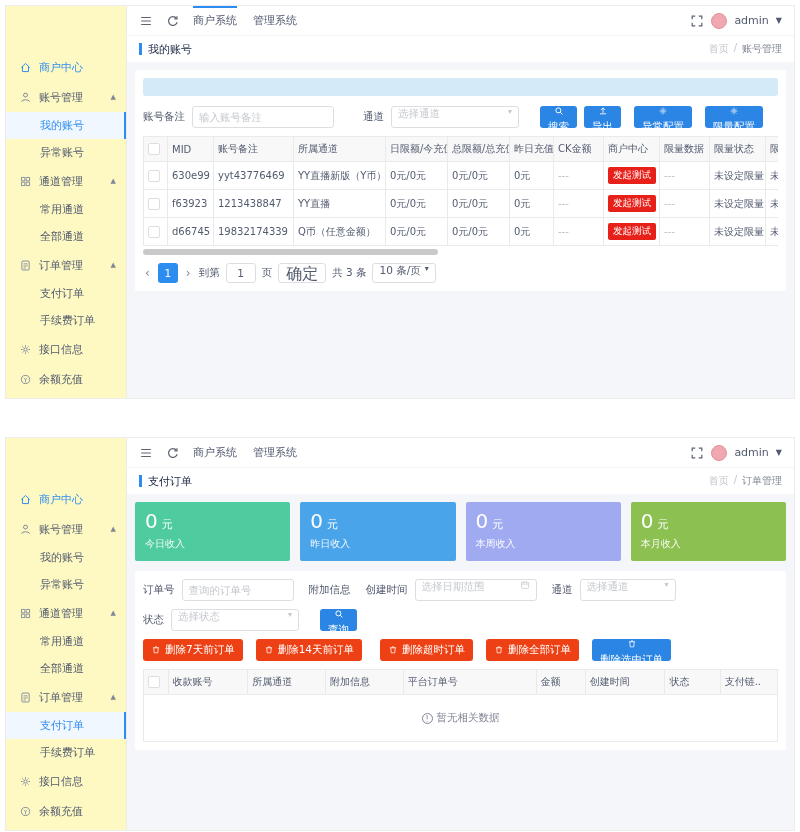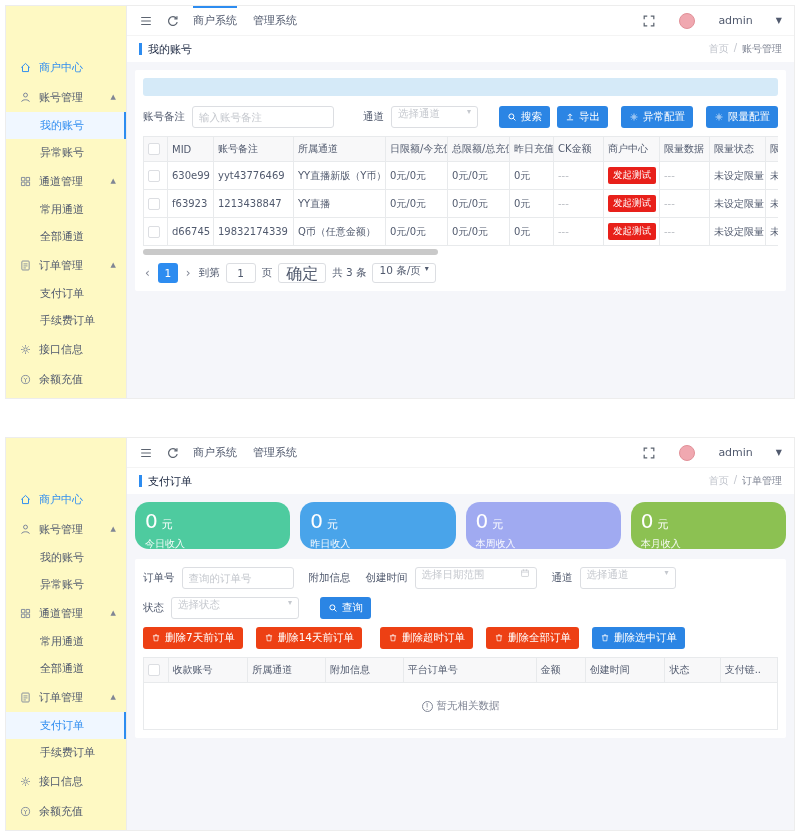--- a/index.html
+++ b/index.html
@@ -16,21 +16,21 @@
   .menu-arrow { margin-left:auto; font-size:7px; color:#808695; }
   .submenu-item { height:27px; line-height:27px; padding-left:34px; font-size:11px; color:#515a6e; cursor:pointer; white-space:nowrap; }
   .submenu-item.active { color:#2d8cf0; background:#f0f7ff; border-right:2px solid #2d8cf0; }
 
   
   .main { flex:1; display:flex; flex-direction:column; min-width:0; }
   .topbar { height:30px; display:flex; align-items:center; padding:0 12px; flex-shrink:0; border-bottom:1px solid #f4f4f4; }
   .tb-icon { width:14px; height:14px; margin-right:13px; cursor:pointer; flex-shrink:0; }
   .tab { font-size:11px; color:#515a6e; margin-right:16px; height:30px; line-height:30px; cursor:pointer; }
   .tab.active { border-top:2px solid #2d8cf0; line-height:26px; }
-  .topbar-right { margin-left:auto; display:flex; align-items:center; gap:23px; }
+  .topbar-right { margin-left:auto; display:flex; align-items:center; gap:7px; }
   .avatar { width:16px; height:16px; border-radius:50%; background:#f0a8b0; border:1px solid #e19098; }
   .admin-name { font-size:11px; color:#515a6e; }
   .caret-down { font-size:8px; color:#515a6e; }
 
   .titlebar { height:26px; display:flex; align-items:center; padding:0 12px; flex-shrink:0; }
   .title-accent { width:3px; height:12px; background:#2d8cf0; margin-right:6px; }
   .page-title { font-size:11px; color:#17233d; }
   .breadcrumb { margin-left:auto; font-size:10px; color:#c0c4cc; display:flex; gap:5px; }
   .breadcrumb .bc-current { color:#808695; }
 
@@ -41,21 +41,21 @@
 
   .filter-row { display:flex; align-items:center; gap:7px; font-size:10.5px; color:#515a6e; white-space:nowrap; margin-bottom:8px; }
   .f-label { flex-shrink:0; }
   .text-input { height:22px; border:1px solid #dcdee2; border-radius:3px; padding:0 6px; font-size:10.5px; color:#515a6e; font-family:inherit; }
   ::placeholder { color:#c5c8ce; }
   .select { height:22px; border:1px solid #dcdee2; border-radius:3px; display:flex; align-items:flex-start; padding:0 6px; background:#fff; cursor:pointer; }
   .select .ph { color:#c5c8ce; font-size:10.5px; flex:1; overflow:hidden; }
   .select .sarrow { color:#c5c8ce; font-size:8px; margin-left:4px; }
 
   .btn { height:22px; display:inline-flex; align-items:center; gap:4px; border:none; border-radius:3px; padding:0 8px; font-size:10.5px; color:#fff; cursor:pointer; font-family:inherit; white-space:nowrap; }
-  .btn-blue { background:#2b85e4; }
+  .btn-blue { background:#2b85e4;flex-direction:column; }
   .btn-red { background:#ed4014; }
   .btn svg { flex-shrink:0; }
 
   .tbl-clip { overflow:hidden; width:100%; }
   table { border-collapse:collapse; table-layout:fixed; }
   th,td { border:1px solid #e8eaec; font-size:10px; color:#515a6e; padding:5px 4px; text-align:left; white-space:nowrap; overflow:hidden; }
   th { background:#f8f8f9; font-weight:normal; color:#515a6e; }
   .checkbox { width:12px; height:12px; border:1px solid #dcdee2; border-radius:2px; background:#fff; cursor:pointer; }
   .dim { color:#bbbec4; }
   .badge { display:inline-block; background:#e8201a; color:#fff; font-size:9.5px; padding:2px 5px; border-radius:2px; cursor:pointer; }
@@ -63,21 +63,21 @@
   .hscroll { height:6px; background:#c9c9c9; border-radius:3px; width:295px; margin-top:3px; cursor:pointer; }
 
   .pagination { display:flex; align-items:center; gap:6px; margin-top:8px; font-size:10.5px; color:#515a6e; }
   .page-arrow { color:#808695; font-size:12px; cursor:pointer; padding:0 2px; }
   .page-num { width:20px; height:20px; background:#2d8cf0; color:#fff; text-align:center; line-height:20px; border-radius:3px; font-size:10.5px; cursor:pointer; }
   .goto-input { width:30px; height:20px; border:1px solid #dcdee2; border-radius:3px; text-align:center; font-size:10.5px; font-family:inherit; color:#515a6e; }
   .confirm-btn { height:20px; border:1px solid #dcdee2; background:#fff; border-radius:3px; font-size:16px; color:#515a6e; padding:0 7px; cursor:pointer; font-family:inherit; }
   .pp-select { height:20px; }
 
   .stats { display:flex; gap:10px; margin-bottom:10px; }
-  .stat { flex:1; border-radius:14px; color:#fff; padding:7px 10px; height:47px; }
+  .stat { flex:1; border-radius:2px; color:#fff; padding:7px 10px; height:59px; }
   .stat-value { font-size:20px; }
   .stat-unit { font-size:11px; margin-left:4px; }
   .stat-label { font-size:10px; opacity:.92; margin-top:4px; }
 
   .empty-cell { text-align:center; color:#808695; padding:16px 0 !important; font-size:10.5px; }
   .info-icon { display:inline-block; width:11px; height:11px; border:1px solid #808695; border-radius:50%; font-size:8px; line-height:11px; text-align:center; margin-right:4px; vertical-align:-1px; color:#808695; }
 </style>
 </head>
 <body>
 

